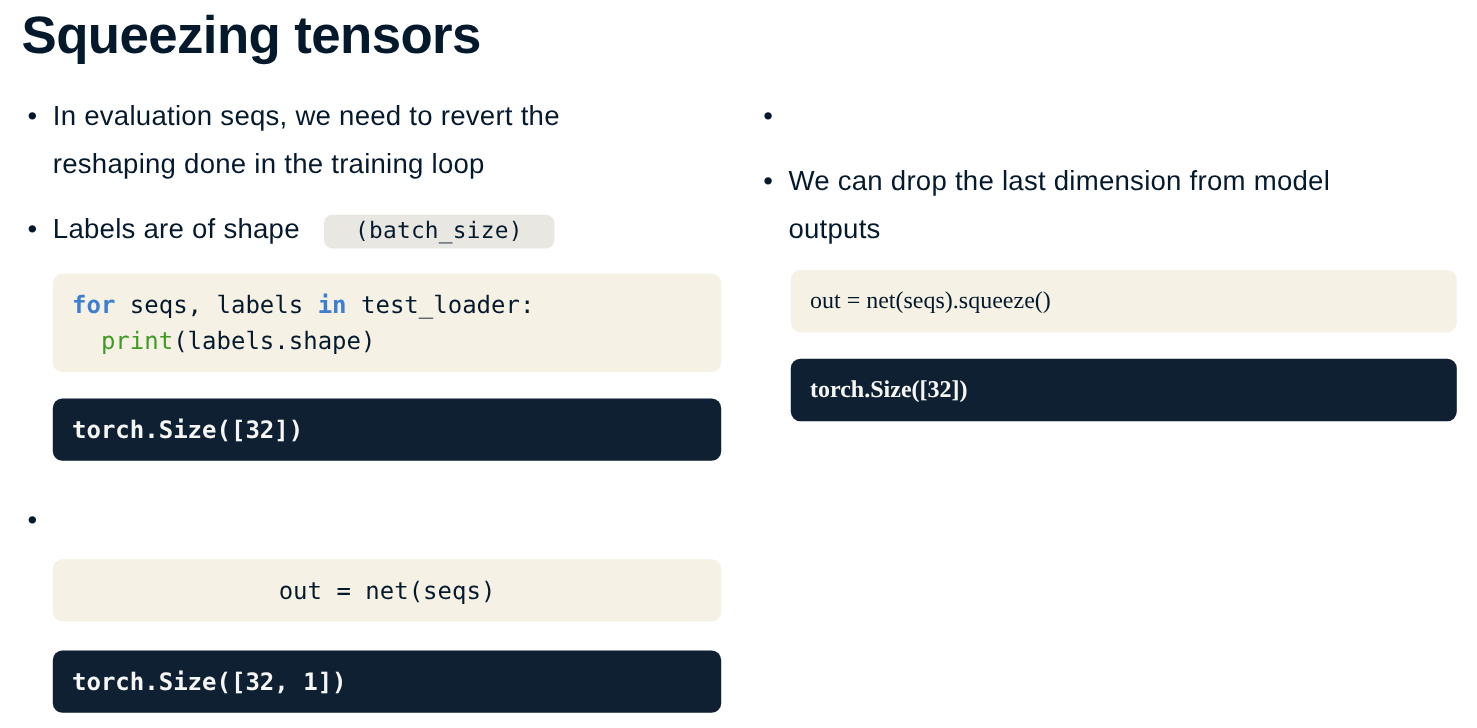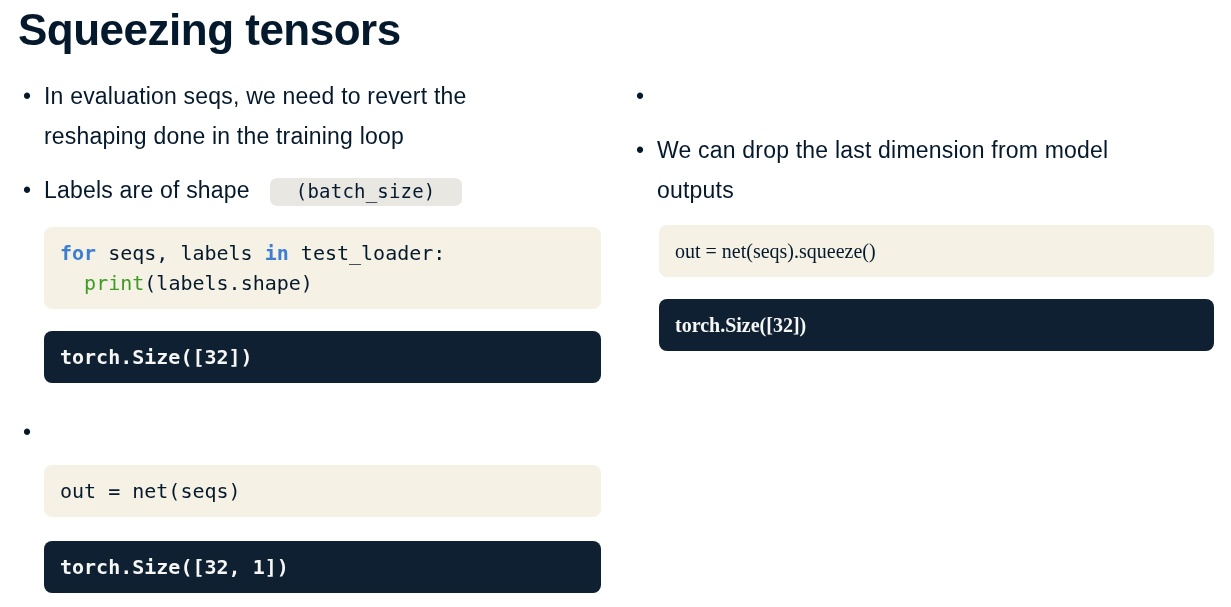--- a/index.html
+++ b/index.html
@@ -94,21 +94,21 @@
     font-size: 20px;
     font-weight: bold;
     line-height: 30px;
     color: var(--output-text);
     white-space: pre;
   }
 
   
   .mt14 { margin-top: 14px; }
   .mt29 { margin-top: 29px; }
-  .code-tight { margin-top: 13px; }
+  .code-tight { margin-top: 13px; text-align: center; }
   .mt24 { margin-top: 24px; }
   .rcol .codeblock, .rcol .outblock { margin-left: 28px; width: 555px; font-family: Liberation Serif, serif; }
   .rcol .codeblock { margin-top: 15px; }
 </style>
 </head>
 <body>
 
 <h1 class="title">Squeezing tensors</h1>
 
 <div class="cols">

